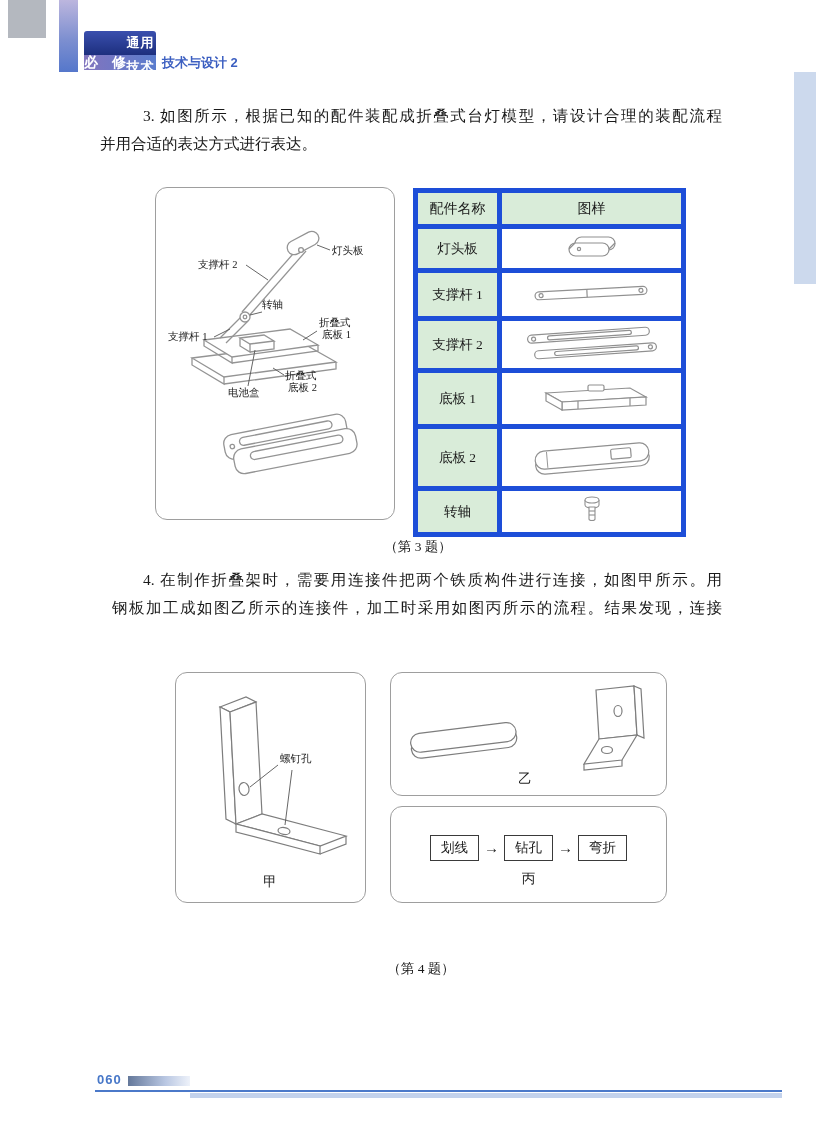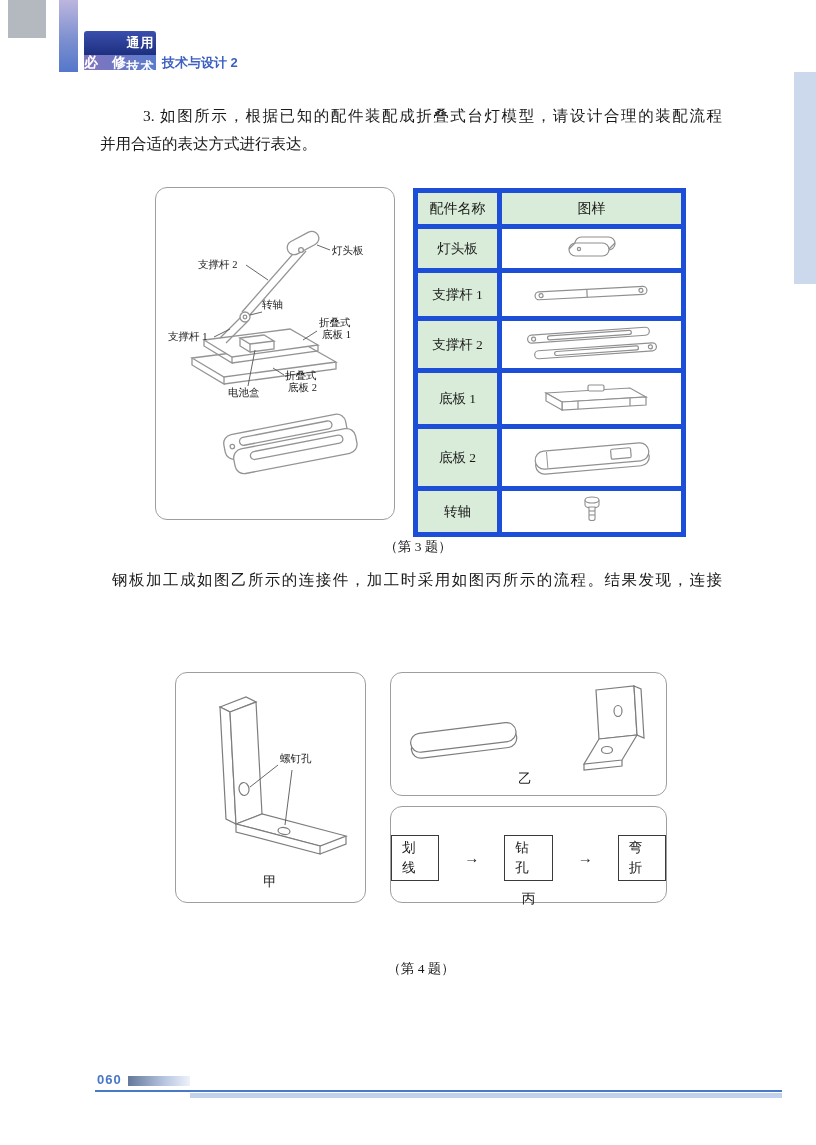--- a/index.html
+++ b/index.html
@@ -49,21 +49,21 @@
   .parts-table th { height:36px; background:#d9ecd9; font-weight:normal; font-size:14px; text-align:center; }
   .name-cell { background:#d9ecd9; font-size:13.5px; text-align:center; width:84px; }
   .img-cell  { width:184px; text-align:center; vertical-align:middle; background:#fff; }
 
   
   .caption { position:absolute; font-size:13.5px; text-align:center; color:#1a1a1a; }
   .q3-caption { left:155px; top:538px; width:526px; }
   .q4-caption { left:175px; top:920px; width:492px;margin-top:40px; }
 
   
-  .flow-row { display:flex; justify-content:center; align-items:center; margin-top:28px;gap:20px; }
+  .flow-row { display:flex; justify-content:center; align-items:center; margin-top:28px; }
   .flow-box { border:1px solid #3a3a3a; font-size:13.5px; padding:2px 10px; line-height:20px; background:#fff; }
   .flow-arrow { margin:0 5px; font-size:15px; color:#222; line-height:20px; }
   .fig-label { text-align:center; font-size:13.5px; margin-top:9px; }
 
   
   .page-num { position:absolute; left:97px; top:1072px; font-family:"Liberation Sans", sans-serif;
               font-weight:bold; font-size:13px; color:#4777c8; letter-spacing:1px; }
   .footer-grad { position:absolute; left:128px; top:1076px; width:62px; height:10px;
               background:linear-gradient(90deg,#64789a,#b9c7e2 60%,#eef2fa); }
   .footer-line { position:absolute; left:95px; top:1090px; width:687px; height:2px; background:#4b79c9; }
@@ -241,20 +241,21 @@
             </g>
           </svg>
         </td>
       </tr>
     </tbody>
   </table>
 
   <div class="caption q3-caption">（第 3 题）</div>
 
   <div class="para q4-para">
+    <div class="line jline indent">4. 在制作折叠架时，需要用连接件把两个铁质构件进行连接，如图甲所示。用</div>
     <div class="line jline">钢板加工成如图乙所示的连接件，加工时采用如图丙所示的流程。结果发现，连接</div>
   </div>
 
   <div class="panel jia-panel">
     <svg width="188" height="228" viewBox="0 0 188 228">
       <g stroke="#7d7d7d" stroke-width="1.2" fill="#ffffff">
 
         <path d="M44,34 L70,24 L80,29 L54,39 Z"></path>
         <path d="M44,34 L54,39 L60,151 L50,146 Z"></path>
         <path d="M54,39 L80,29 L86,141 L60,151 Z"></path>

